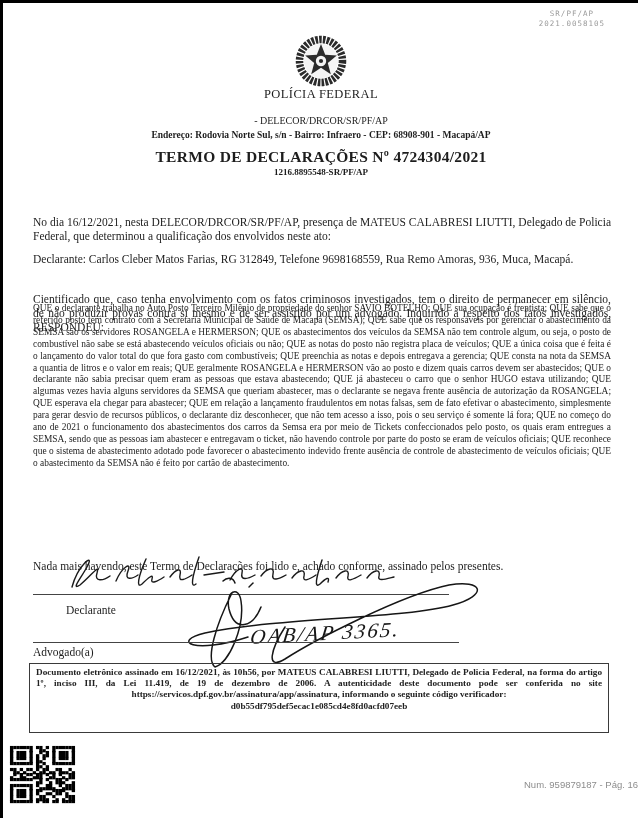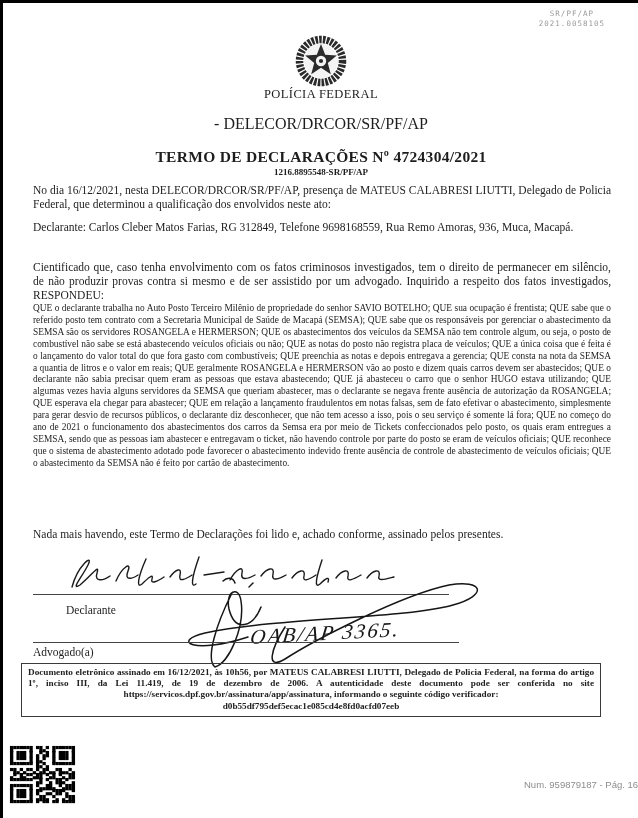--- a/index.html
+++ b/index.html
@@ -10,47 +10,47 @@
   }
   .corner-ref{
     position:absolute;top:6px;right:34px;text-align:center;
     font-family:"DejaVu Sans Mono", monospace;font-size:7.5px;line-height:10px;
     color:#9a9a9a;letter-spacing:1px;white-space:pre;
   }
   .crest{position:absolute;left:292px;top:32px;}
   .hline{position:absolute;left:0;width:100%;text-align:center;}
   .org{top:84px;font-size:12.5px;letter-spacing:.4px;}
   .division{top:98px;font-size:12.5px;letter-spacing:.2px;}
-  .unit{top:112px;font-size:16px;}
+  .unit{top:112px;font-size:10px;}
   .address{top:127px;font-size:9.5px;font-weight:bold;}
   .doc-title{top:145px;font-size:15.5px;font-weight:bold;letter-spacing:.3px;}
   .doc-subtitle{top:164px;font-size:9px;font-weight:bold;}
   .para{
     position:absolute;left:30px;width:578px;text-align:justify;
-    font-size:11.5px;line-height:14px;
+    font-size:11.5px;line-height:14px;margin-top:32px;
   }
   .p1{top:180px;}
   .p2{top:217px;}
   .p3{top:257px;}
   .statement{
     position:absolute;left:30px;width:578px;text-align:justify;
     font-size:9.4px;line-height:11.9px;top:300px;
   }
   .closing{top:524px;}
   .sig-line{position:absolute;left:30px;border-bottom:1px solid #444;}
   .sig-label{position:absolute;left:30px;font-size:11.5px;}
   .sig-svg{position:absolute;pointer-events:none;}
   .hand{
     position:absolute;left:248px;top:618px;
     font-size:21px;font-style:italic;color:#161616;
     transform:skewX(-10deg) rotate(-3deg);letter-spacing:2px;white-space:nowrap;
   }
   .footer-box{
-    position:absolute;left:18px;top:660px;width:566px;
-    border:1px solid #3a3a3a;padding:3px 6px 4px 6px;
+    position:absolute;left:26px;top:660px;width:566px;
+    border:1px solid #3a3a3a;padding:3px 6px 20px 6px;
     font-size:9.2px;line-height:11.2px;font-weight:bold;color:#222;
   }
   .footer-box .fb-text{text-align:justify;text-align-last:center;}
   .footer-box .fb-code{text-align:center;}
   .qr{
     position:absolute;left:7px;top:744px;
     font-family:"DejaVu Sans Mono", monospace;font-size:5.4px;line-height:5.4px;
     letter-spacing:0;white-space:pre;color:#000;margin:0;
   }
   .bottom-meta{
@@ -77,20 +77,21 @@
       <circle cx="26" cy="26" r="21.5" fill="none" stroke="#2b2b2b" stroke-width="7.5" stroke-dasharray="2.6 1.2"></circle>
       <circle cx="26" cy="26" r="17" fill="#f4f4f4"></circle>
       <path d="M26 9 L30.2 19.8 L41.8 20.5 L32.8 27.9 L35.8 39.2 L26 32.8 L16.2 39.2 L19.2 27.9 L10.2 20.5 L21.8 19.8 Z" fill="#2b2b2b"></path>
       <circle cx="26" cy="26" r="5.2" fill="#f4f4f4"></circle>
       <circle cx="26" cy="26" r="2.1" fill="#2b2b2b"></circle>
     </svg>
   </div>
 
   <div class="hline org">POLÍCIA FEDERAL</div>
   <div class="hline unit">- DELECOR/DRCOR/SR/PF/AP</div>
+  <div class="hline address">Endereço: Rodovia Norte Sul, s/n - Bairro: Infraero - CEP: 68908-901  - Macapá/AP</div>
 
   <div class="hline doc-title">TERMO DE DECLARAÇÕES Nº 4724304/2021</div>
   <div class="hline doc-subtitle">1216.8895548-SR/PF/AP</div>
 
   <div class="para p1">No dia 16/12/2021, nesta DELECOR/DRCOR/SR/PF/AP, presença de MATEUS CALABRESI LIUTTI, Delegado de Policia Federal, que determinou a qualificação dos envolvidos neste ato:</div>
   <div class="para p2">Declarante: Carlos Cleber Matos Farias, RG 312849, Telefone 9698168559, Rua Remo Amoras, 936, Muca, Macapá.</div>
   <div class="para p3">Cientificado que, caso tenha envolvimento com os fatos criminosos investigados, tem o direito de permanecer em silêncio, de não produzir provas contra si mesmo e de ser assistido por um advogado. Inquirido a respeito dos fatos investigados, RESPONDEU:</div>
   <div class="statement">QUE o declarante trabalha no Auto Posto Terceiro Milênio de propriedade do senhor SAVIO BOTELHO; QUE sua ocupação é frentista; QUE sabe que o referido posto tem contrato com a Secretaria Municipal de Saúde de Macapá (SEMSA); QUE sabe que os responsáveis por gerenciar o abastecimento da SEMSA são os servidores ROSANGELA e HERMERSON; QUE os abastecimentos dos veículos da SEMSA não tem controle algum, ou seja, o posto de combustível não sabe se está abastecendo veículos oficiais ou não; QUE as notas do posto não registra placa de veículos; QUE a única coisa que é feita é o lançamento do valor total do que fora gasto com combustíveis; QUE preenchia as notas e depois entregava a gerencia; QUE consta na nota da SEMSA a quantia de litros e o valor em reais; QUE geralmente ROSANGELA e HERMERSON vão ao posto e dizem quais carros devem ser abastecidos; QUE o declarante não sabia precisar quem eram as pessoas que estava abastecendo; QUE já abasteceu o carro que o senhor HUGO estava utilizando; QUE algumas vezes havia alguns servidores da SEMSA que queriam abastecer, mas o declarante se negava frente ausência de autorização da ROSANGELA; QUE esperava ela chegar para abastecer; QUE em relação a lançamento fraudulentos em notas falsas, sem de fato efetivar o abastecimento, simplesmente para gerar desvio de recursos públicos, o declarante diz desconhecer, que não tem acesso a isso, pois o seu serviço é somente lá fora; QUE no começo do ano de 2021 o funcionamento dos abastecimentos dos carros da Semsa era por meio de Tickets confeccionados pelo posto, os quais eram entregues a SEMSA, sendo que as pessoas iam abastecer e entregavam o ticket, não havendo controle por parte do posto se eram de veículos oficiais; QUE reconhece que o sistema de abastecimento adotado pode favorecer o abastecimento indevido frente ausência de controle de abastecimento de veículos oficiais; QUE o abastecimento da SEMSA não é feito por cartão de abastecimento.</div>
   <div class="para closing">Nada mais havendo, este Termo de Declarações foi lido e, achado conforme, assinado pelos presentes.</div>
 

